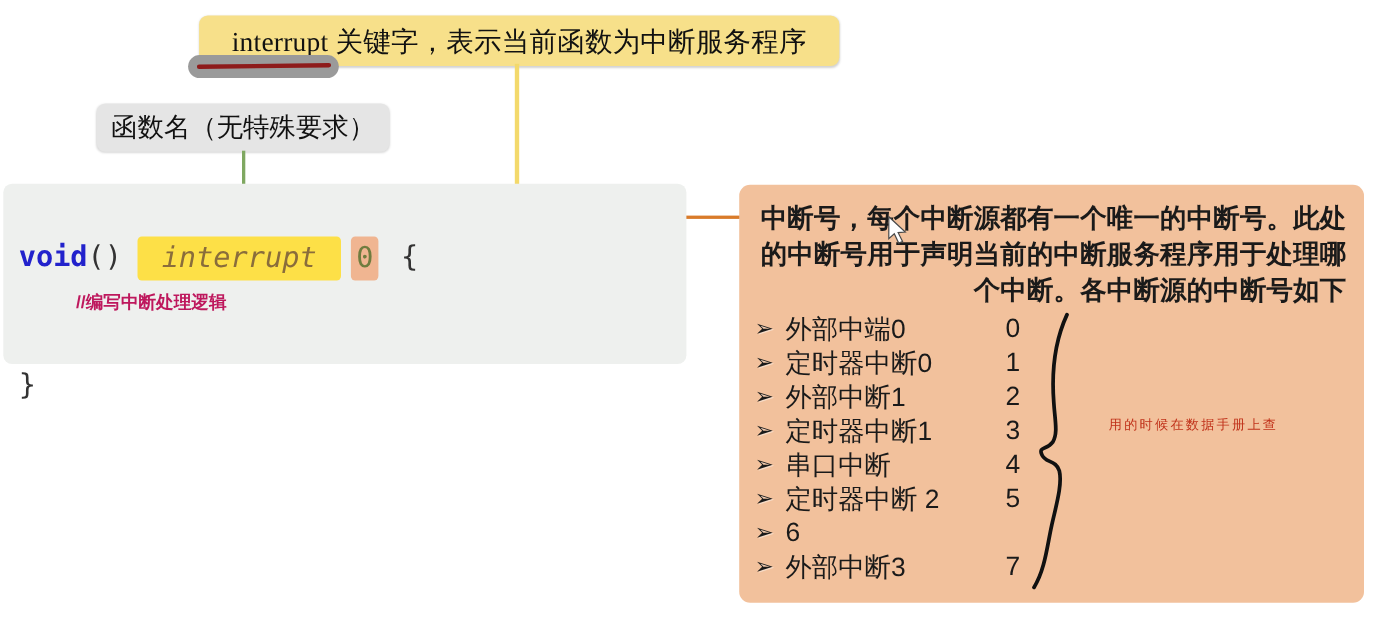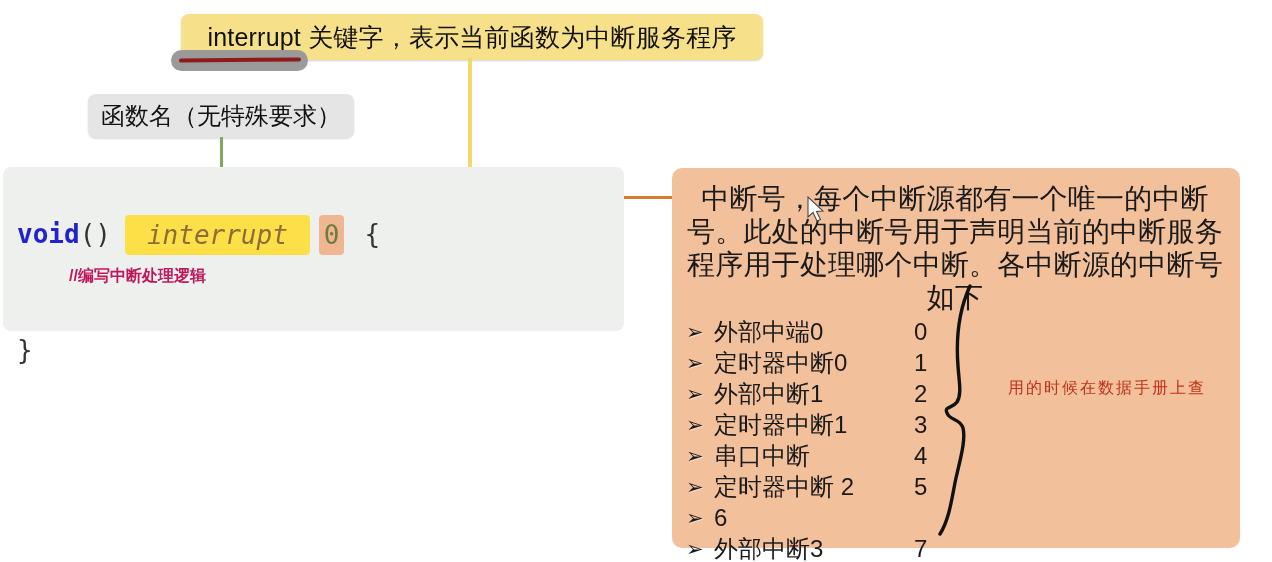--- a/index.html
+++ b/index.html
@@ -28,20 +28,21 @@
   #yellow-callout {
     left: 181px;
     top: 14px;
     width: 582px;
     height: 46px;
     background: #f7e08a;
     color: #111111;
     font-size: 25px;
     letter-spacing: 0.2px;
     box-shadow: 0 1px 2px rgba(0,0,0,0.18);
+    font-family: Liberation Serif, serif;
   }
   #green-callout {
     left: 88px;
     top: 94px;
     width: 266px;
     height: 44px;
     background: #e5e5e5;
     color: #111111;
     font-size: 24px;
     box-shadow: 0 1px 2px rgba(0,0,0,0.15);
@@ -169,24 +170,25 @@
     top: 168px;
     width: 568px;
     height: 380px;
     background: #f2c19c;
     border-radius: 10px;
     box-sizing: border-box;
     padding: 14px 16px 0 14px;
     color: #1a1a1a;
   }
   #panel-paragraph {
-    font-size: 28px;
+    font-size: 24px;
     line-height: 33px;
     letter-spacing: 0.2px;
-    text-align: center;
+    text-align: right;
+    font-weight: bold;
   }
   #interrupt-table {
     margin-top: 2px;
     position: relative;
   }
   .irq-row {
     display: flex;
     align-items: center;
     height: 31px;
     font-size: 24px;
@@ -212,21 +214,21 @@
     left: 938px;
     top: 282px;
     width: 60px;
     height: 256px;
     pointer-events: none;
   }
   #red-note {
     position: absolute;
     left: 1008px;
     top: 378px;
-    font-size: 16px;
+    font-size: 12px;
     color: #c0321a;
     letter-spacing: 2px;
     font-family: "DejaVu Sans", sans-serif;
     white-space: nowrap;
   }
 
   
   #mouse-cursor {
     position: absolute;
     left: 806px;

